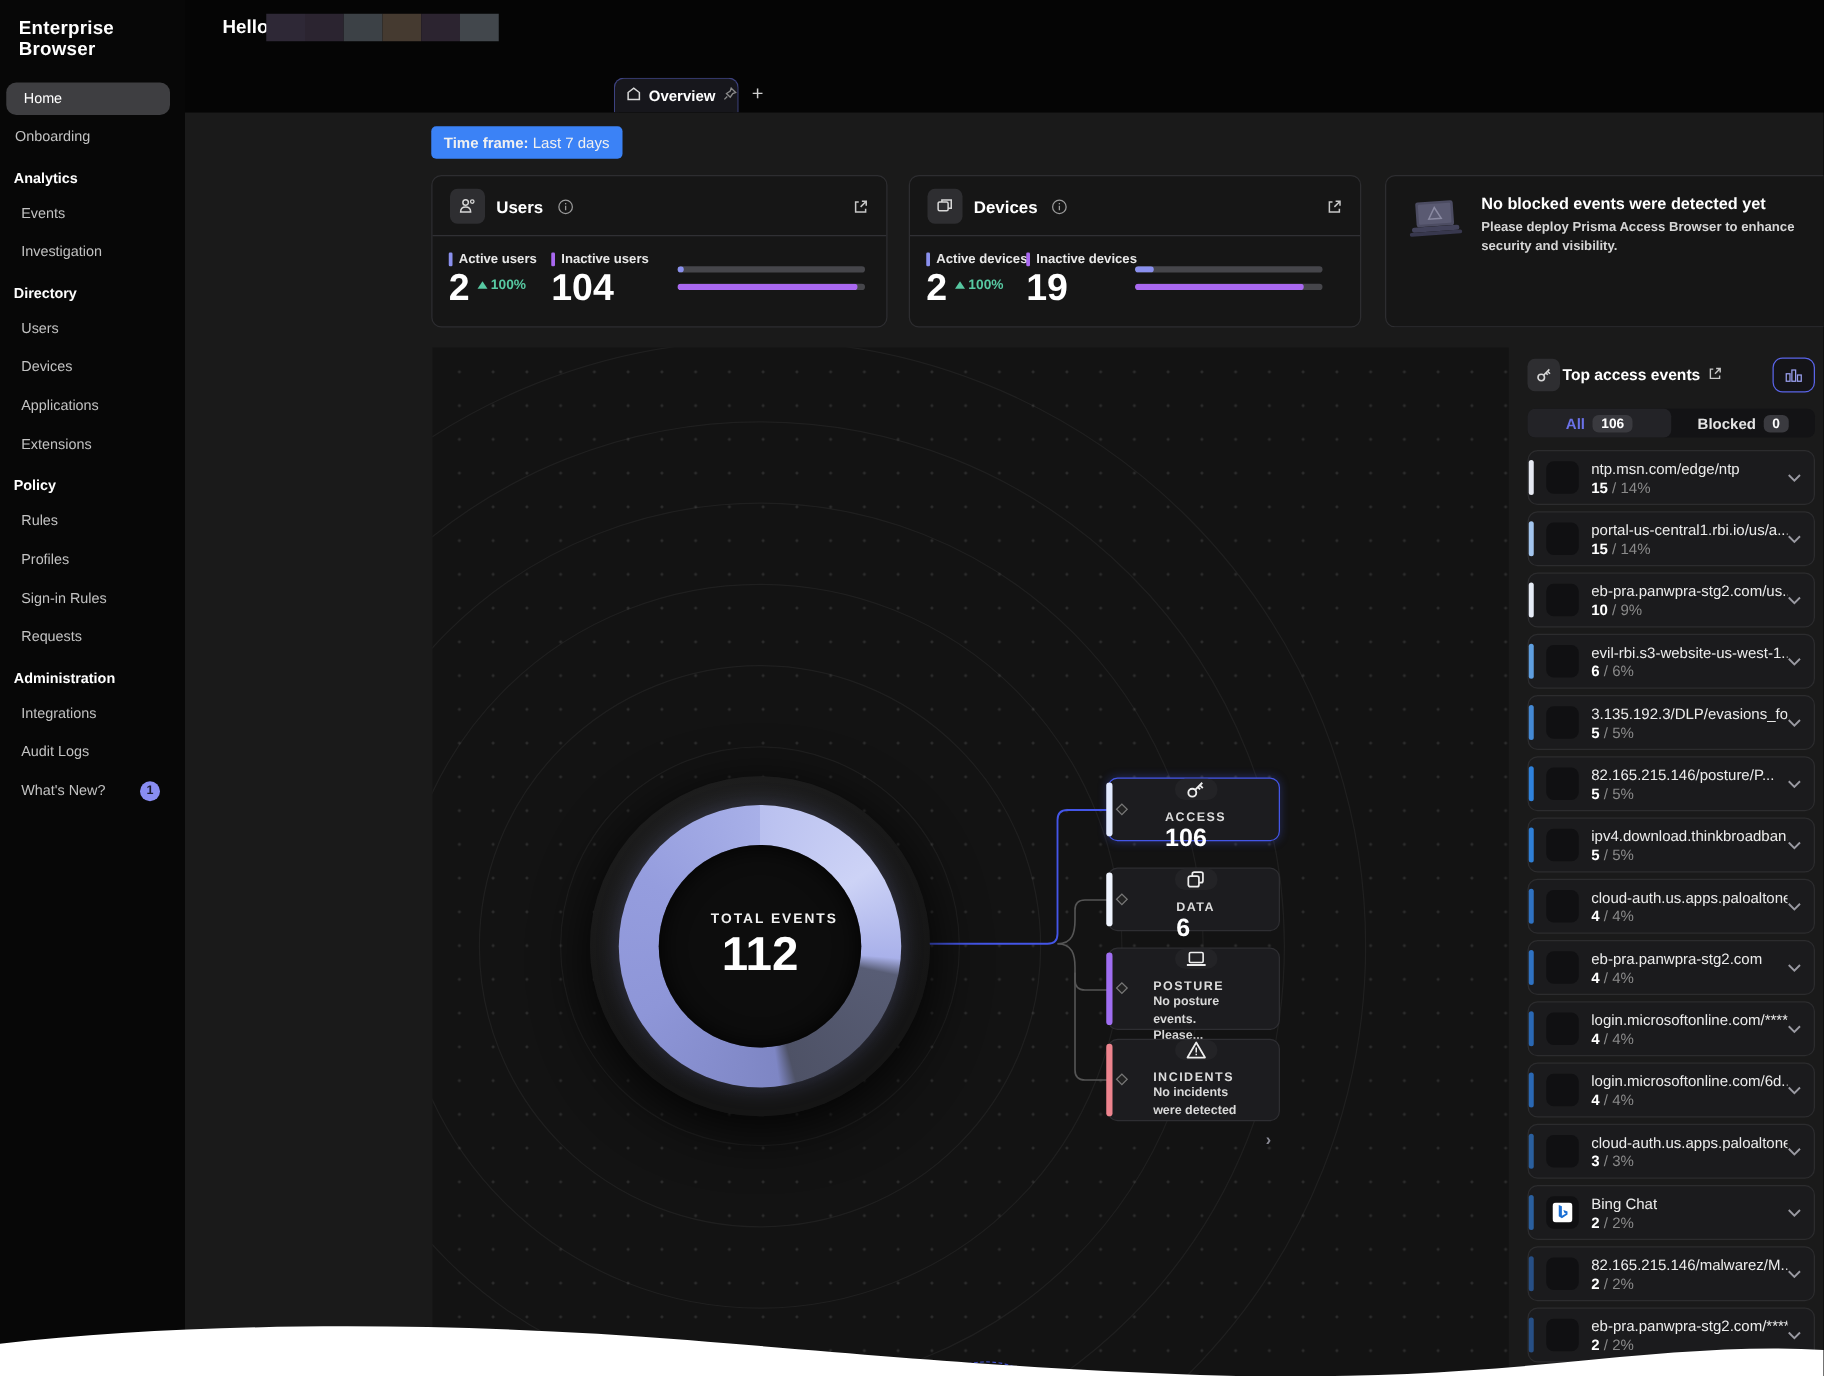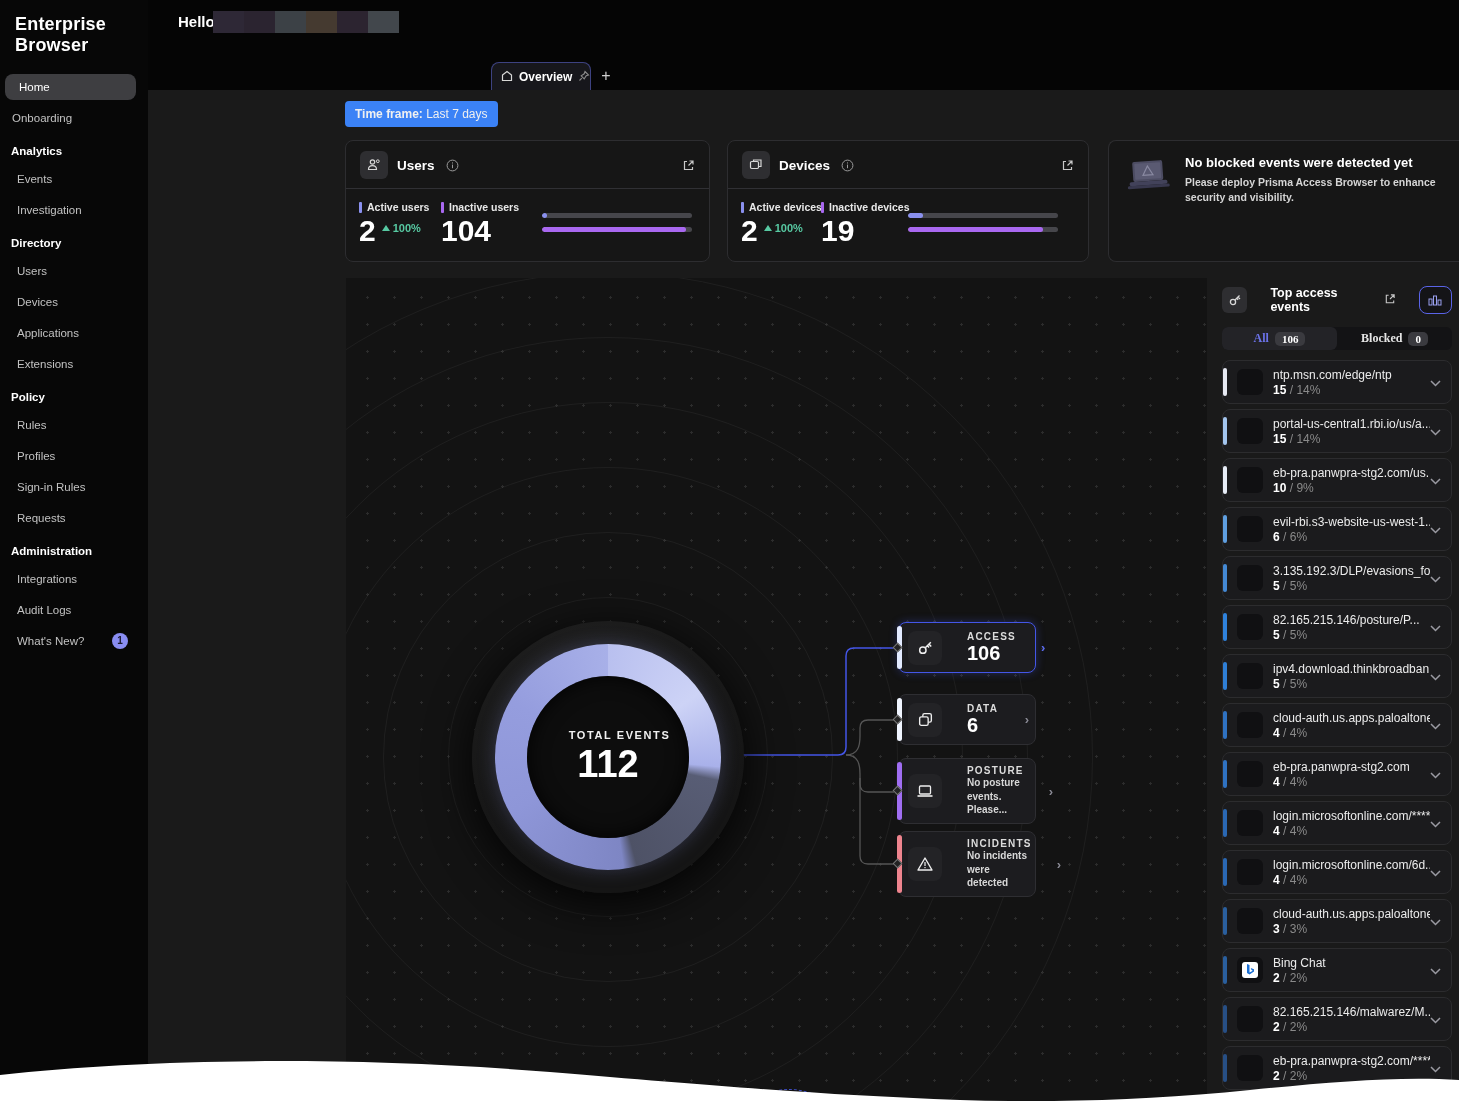--- a/index.html
+++ b/index.html
@@ -1,21 +1,21 @@
 <!DOCTYPE html>
 <html><head>
 <meta charset="utf-8">
 <style>
   * { margin:0; padding:0; box-sizing:border-box; }
   html,body { width:1459px; height:1101px; overflow:hidden; background:#000; }
   body { font-family:"Liberation Sans","DejaVu Sans",sans-serif; color:#e8e8e8; position:relative; }
 
   
   .sidebar { position:absolute; left:0; top:0; width:148px; height:1101px; background:#070707; z-index:5; }
-  .app-title { font-size:18px; font-weight:bold; color:#fff; padding:14px 0 18px 15px; letter-spacing:.2px; }
+  .app-title { font-size:15px; font-weight:bold; color:#fff; padding:14px 0 18px 15px; letter-spacing:.2px; }
   .nav-item, .nav-sub { font-size:11.5px; color:#c2c2c2; padding:8px 8px 8px 12px; margin:3px 0; cursor:pointer; }
   .nav-sub { padding-left:17px; }
   .nav-section { font-size:11.5px; font-weight:bold; color:#fff; padding:9px 8px 5px 11px; margin-top:4px; }
   .nav-item.active { background:#3e3e41; border-radius:8px; margin:0 12px 4px 5px; padding:7px 8px 7px 14px; color:#fff; }
   .nav-badge { display:inline-block; float:right; background:#898df2; color:#1a1a2e; font-size:10px; font-weight:bold; width:16px; height:16px; line-height:16px; border-radius:50%; text-align:center; margin:-2px 12px 0 0; }
 
   
   .topbar { position:absolute; left:148px; top:0; width:1311px; height:90px; background:#050505; }
   .greeting { position:absolute; left:30px; top:13px; font-size:15px; font-weight:bold; color:#fff; }
   .redacted { position:absolute; left:65px; top:11px; height:22px; display:flex; }
@@ -63,39 +63,39 @@
                 background:conic-gradient(from 0deg, #b9c0ef 0deg, #cdd3f6 55deg, #a9b1ea 95deg, #585d75 102deg, #4e5266 165deg, #7e86c4 172deg, #8e96d8 240deg, #959dde 300deg, #a8b0e8 360deg);
                 box-shadow:0 0 18px rgba(130,140,220,.25); }
   .donut-hole { position:absolute; left:181px; top:398px; width:162px; height:162px; border-radius:50%; background:#0d0d0d;
                 display:flex; flex-direction:column; align-items:center; justify-content:center; box-shadow:inset 0 0 20px rgba(0,0,0,.9); }
   .donut-dash { position:absolute; left:196px; top:413px; width:132px; height:132px; border-radius:50%; border:1.5px dashed #4050c8; }
   .total-label { font-size:11px; font-weight:bold; letter-spacing:1.6px; color:#f0f0f0; z-index:2;margin-left:23px; }
   .total-value { font-size:38px; font-weight:bold; color:#fff; z-index:2; margin-top:2px; }
 
   .connectors { position:absolute; left:0; top:0; width:861px; height:823px; }
 
-  .node-card { position:absolute; left:552px; width:138px; background:#1c1c1f; border:1px solid #2e2e32; border-radius:8px; display:flex; align-items:center; gap:25px; padding:0 6px 0 9px; cursor:pointer; }
+  .node-card { position:absolute; left:540px; width:138px; background:#1c1c1f; border:1px solid #2e2e32; border-radius:8px; display:flex; align-items:center; gap:9px; padding:0 6px 0 9px; cursor:pointer;flex-direction:column; }
   .node-card.selected { border:1px solid #4456e8; box-shadow:0 0 8px rgba(70,90,230,.35); }
   .node-accent { position:absolute; left:-2px; top:3px; bottom:3px; width:5px; border-radius:3px; }
   .node-icon { width:34px; height:34px; min-width:34px; background:#232326; border-radius:8px; display:flex; align-items:center; justify-content:center; }
   .node-title { font-size:10px; font-weight:bold; letter-spacing:1.2px; color:#dcdcdc; }
   .node-value { font-size:20px; font-weight:bold; color:#fff; line-height:1.1; }
   .node-sub { font-size:10px; font-weight:bold; color:#d8d8d8; line-height:1.35; max-width:68px; }
   .node-chevron { margin-left:auto; font-size:13px; color:#8a8a95; font-weight:bold; }
   .node-card.selected .node-chevron { color:#5b6bf0; }
   .node-diamond { position:absolute; width:7px; height:7px; background:#222; border:1px solid #777; transform:rotate(45deg); }
 
   
   .panel { position:absolute; left:1067px; top:188px; width:244px; height:823px; }
-  .panel-head { position:absolute; left:7px; top:8px; right:7px; display:flex; align-items:center; gap:23px; }
+  .panel-head { position:absolute; left:7px; top:8px; right:7px; display:flex; align-items:center; gap:2px; }
   .panel-icon { width:26px; height:26px; background:#2e2e31; border-radius:6px; display:flex; align-items:center; justify-content:center; }
   .panel-title { font-size:12.5px; font-weight:bold; color:#fff; display:flex; align-items:center; gap:6px; }
   .chart-btn { margin-left:auto; width:34px; height:28px; border:1px solid #5a64e8; border-radius:8px; display:flex; align-items:center; justify-content:center; cursor:pointer; background:#141417; }
   .seg-tabs { position:absolute; left:7px; top:49px; right:7px; height:23px; background:#131315; border-radius:6px; display:flex; }
-  .seg-tab { flex:1; display:flex; align-items:center; justify-content:center; gap:6px; font-size:12px; font-weight:bold; color:#e4e4e4; border-radius:6px; cursor:pointer;font-family:Liberation Serif, serif; }
+  .seg-tab { flex:1; display:flex; align-items:center; justify-content:center; gap:6px; font-size:12px; font-weight:bold; color:#e4e4e4; border-radius:6px; cursor:pointer; }
   .seg-tab.active { background:#232327; color:#6b72e8; }
   .seg-badge { background:#3a3a3f; color:#fff; font-size:11px; font-weight:bold; padding:1px 7px; border-radius:5px; }
   .acc-list { position:absolute; left:7px; top:82px; right:7px; }
   .acc-item { position:relative; height:44px; background:#1b1b1d; border:1px solid #2c2c2e; border-radius:8px; margin-bottom:5px; display:flex; align-items:center; padding-left:14px; cursor:pointer; }
   .acc-accent { position:absolute; left:0; top:7px; bottom:7px; width:3.5px; border-radius:2px; }
   .acc-fav { width:26px; height:26px; min-width:26px; background:#101012; border-radius:6px; margin-right:10px; display:flex; align-items:center; justify-content:center; overflow:hidden; }
   .acc-text { display:flex; flex-direction:column; gap:1px; overflow:hidden; }
   .acc-domain { font-size:12px; color:#ececec; white-space:nowrap; }
   .acc-nums { font-size:12px; color:#8a8a8a; }
   .acc-nums b { color:#fff; font-weight:bold; }

